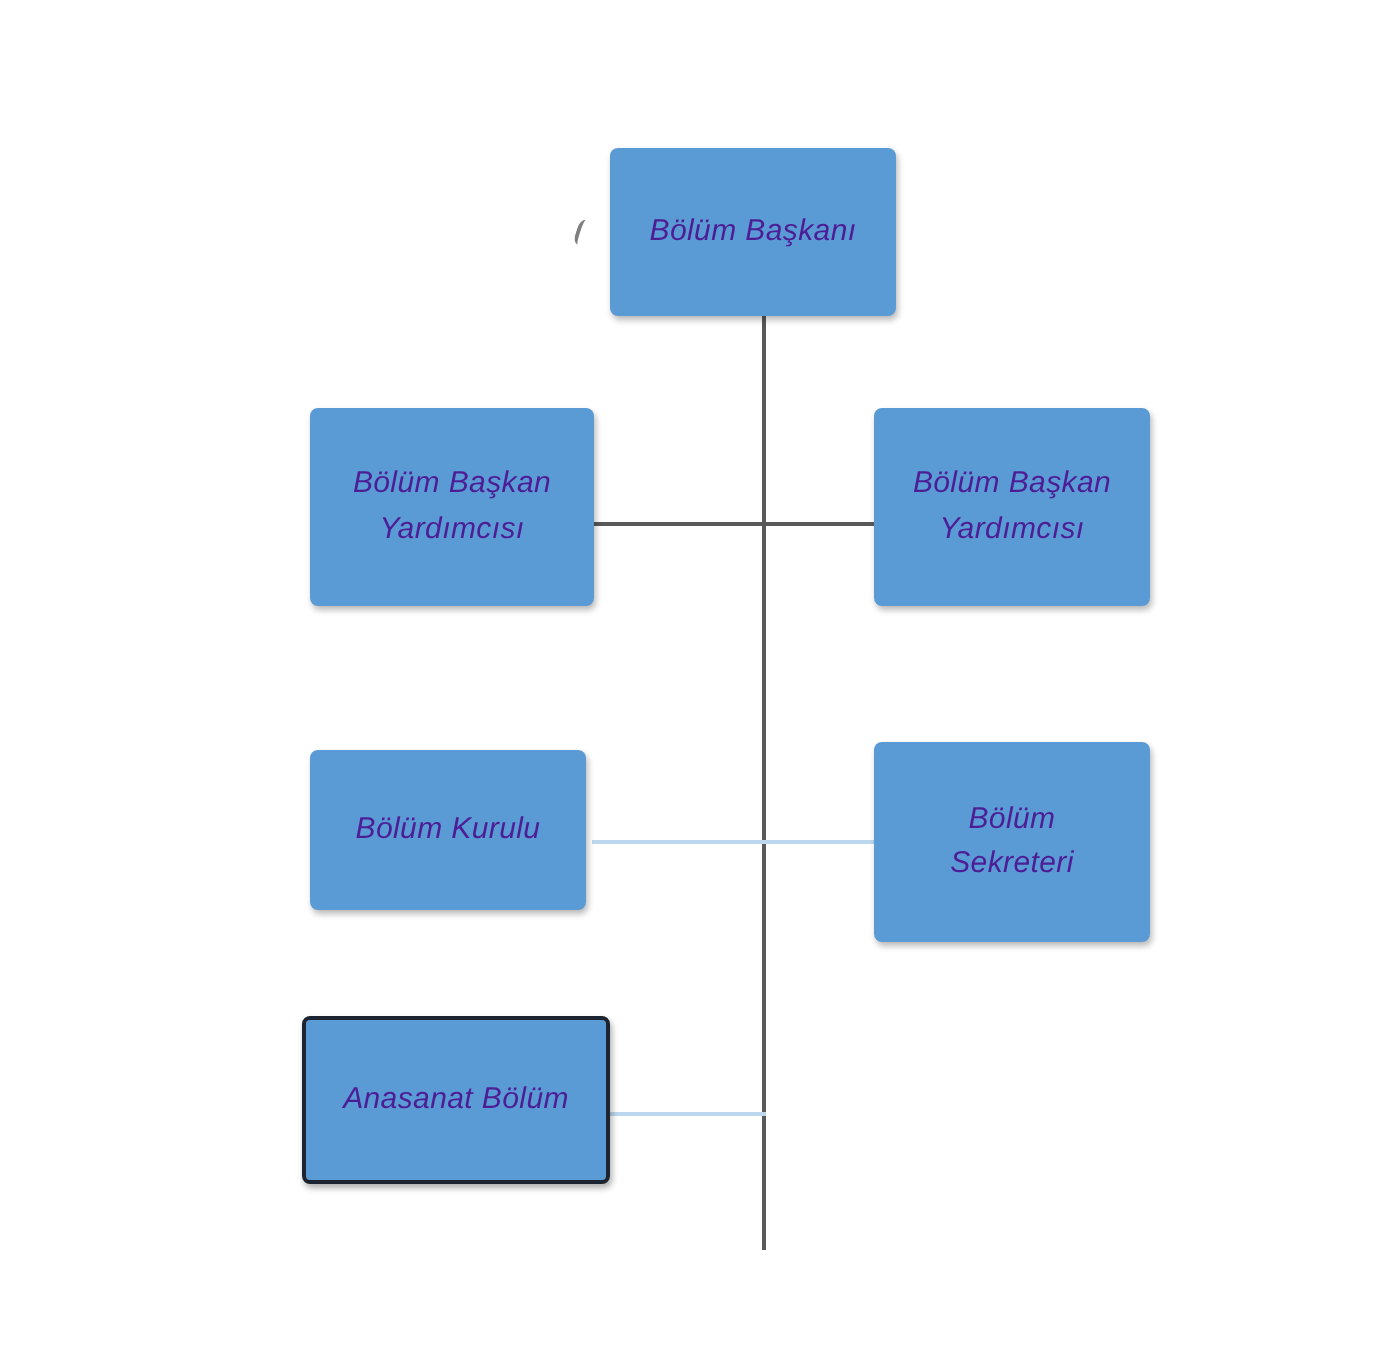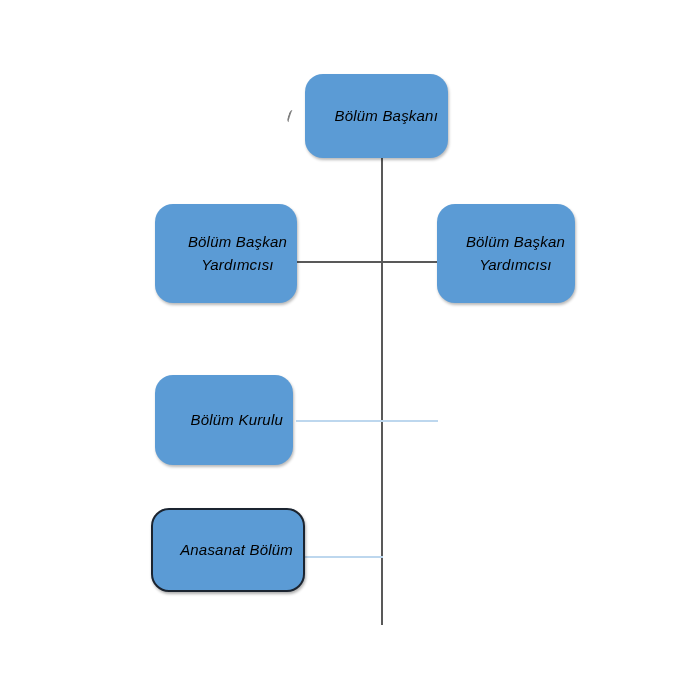--- a/index.html
+++ b/index.html
@@ -67,46 +67,46 @@
     height: 13px;
     border-left: 2px solid #7f7f7f;
     transform: rotate(18deg);
     border-radius: 40%;
   }
 
   
   .node {
     position: absolute;
     background: #5b9bd5;
-    border-radius: 18px;
+    border-radius: 4px;
     box-sizing: border-box;
     display: flex;
     align-items: center;
-    justify-content: flex-end;
+    justify-content: center;
     text-align: center;
-    color: #000000;
+    color: #4c1d95;
     font-style: italic;
     font-size: 15px;
     line-height: 1.5;
     letter-spacing: 0.2px;
     box-shadow: 1px 2px 3px rgba(0,0,0,0.28);
   }
   .node.bordered {
     border: 2px solid #1b2430;
     box-shadow: 1px 2px 3px rgba(0,0,0,0.32);
   }
   .node .label {
     padding: 0 10px;
     white-space: pre-line;
   }
 
   #node-baskan       { left: 305px; top: 74px;  width: 143px; height: 84px; }
   #node-yardimci-sol { left: 155px; top: 204px; width: 142px; height: 99px; }
   #node-yardimci-sag { left: 437px; top: 204px; width: 138px; height: 99px; }
-  #node-kurulu       { left: 155px; top: 375px; width: 138px; height: 90px; }
+  #node-kurulu       { left: 155px; top: 375px; width: 138px; height: 80px; }
   #node-sekreter     { left: 437px; top: 371px; width: 138px; height: 100px; }
   #node-anasanat     { left: 151px; top: 508px; width: 154px; height: 84px; }
 </style>
 </head>
 <body>
 
 <div id="canvas">
 
   <div class="line trunk"></div>
   <div class="line conn-dark conn-deputy"></div>
@@ -127,18 +127,22 @@
 
   <div class="node" id="node-yardimci-sag">
     <span class="label">Bölüm Başkan
 Yardımcısı</span>
   </div>
 
   <div class="node" id="node-kurulu">
     <span class="label">Bölüm Kurulu</span>
   </div>
 
+  <div class="node" id="node-sekreter">
+    <span class="label">Bölüm
+Sekreteri</span>
+  </div>
 
   <div class="node bordered" id="node-anasanat">
     <span class="label">Anasanat Bölüm</span>
   </div>
 
 </div>
 
 </body></html>

